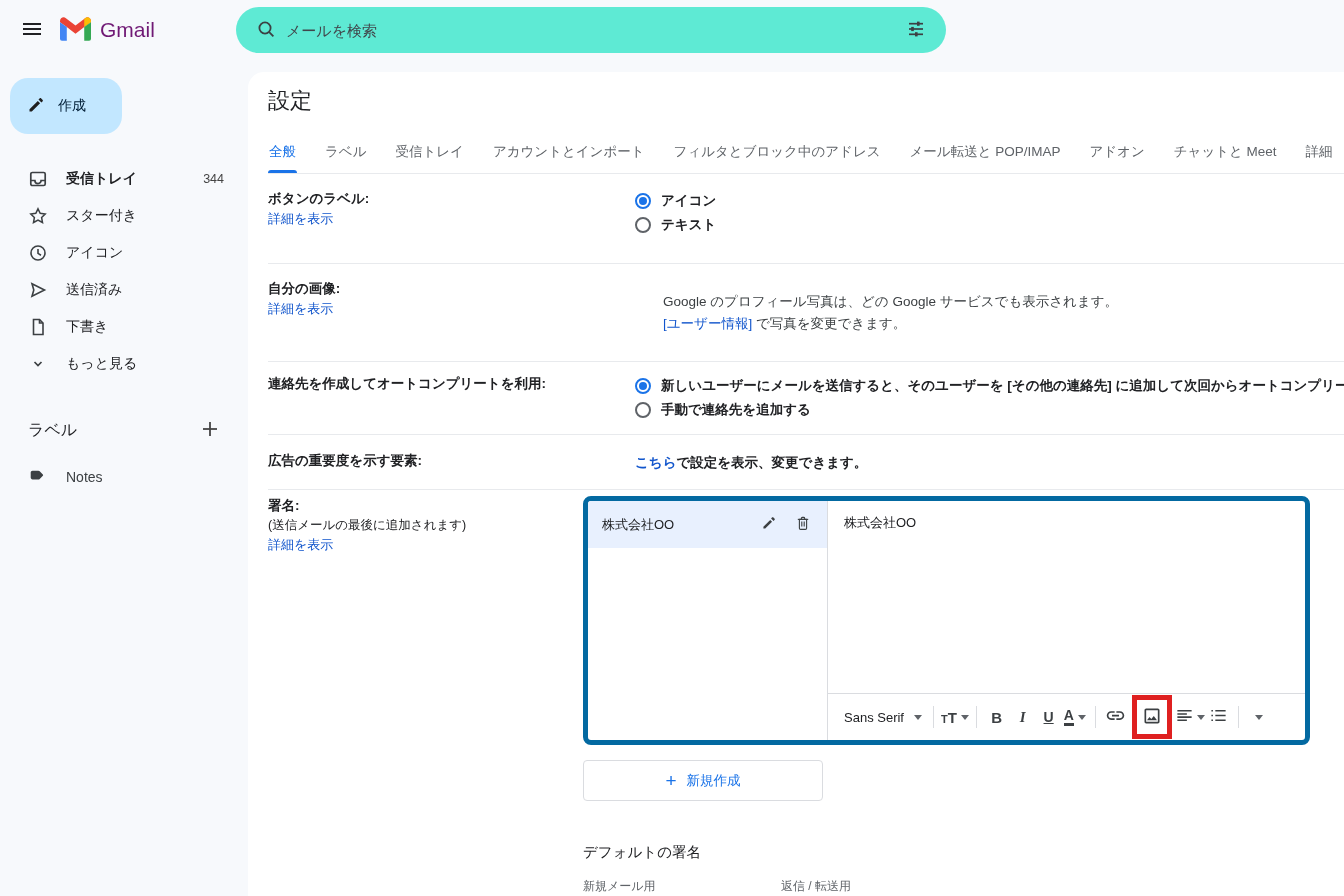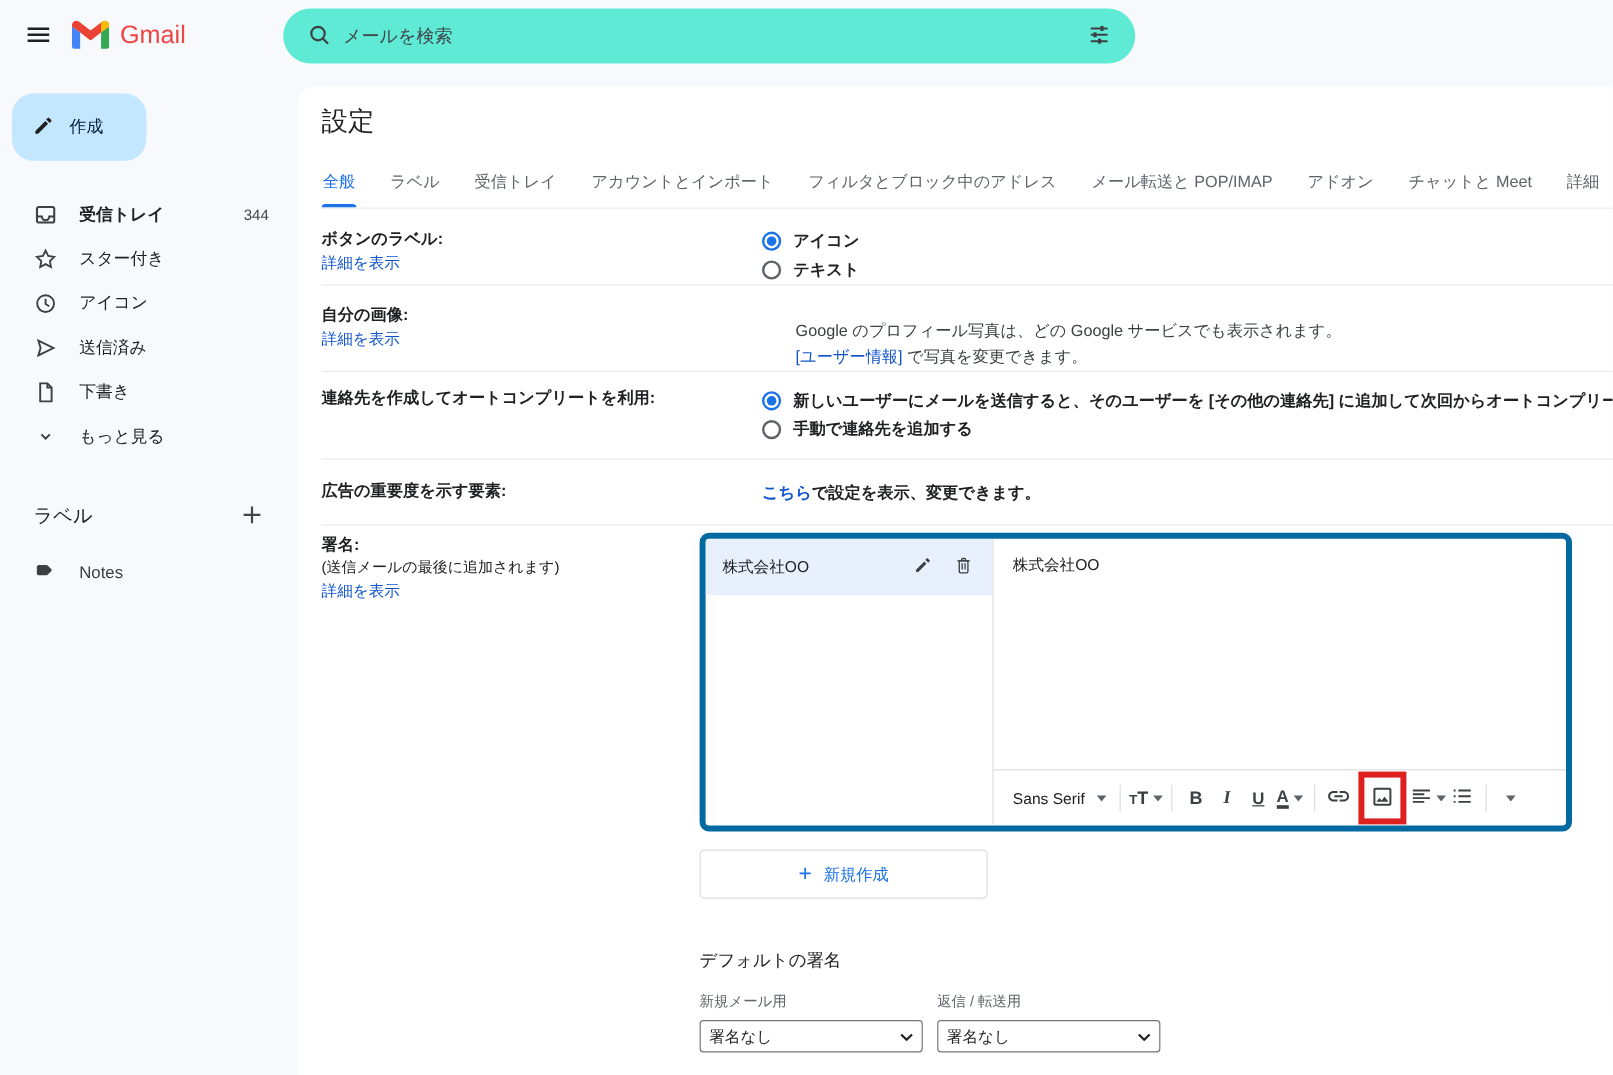--- a/index.html
+++ b/index.html
@@ -8,21 +8,21 @@
     font-family: "Liberation Sans", "DejaVu Sans", sans-serif;
     background:#f7f9fc; color:#202124; position:relative; font-size:13.5px;
   }
   a { text-decoration:none; cursor:pointer; }
 
   
   .topbar { height:60px; display:flex; align-items:center; position:relative; }
   .burger { width:44px; height:44px; margin-left:10px; border:none; background:transparent;
             display:flex; align-items:center; justify-content:center; cursor:pointer; }
   .logo { display:flex; align-items:center; gap:9px; margin-left:6px; }
-  .logo-text { font-size:21px; color:#ef4444; }
+  .logo-text { font-size:21px; color:#701a75; }
   .searchbar { position:absolute; left:236px; top:7px; width:710px; height:46px;
     background:#5eead4; border-radius:24px; display:flex; align-items:center; padding:0 10px; }
   .search-btn, .tune-btn { width:40px; height:40px; border:none; background:transparent;
     display:flex; align-items:center; justify-content:center; cursor:pointer; border-radius:50%; }
   .searchbar input { flex:1; border:none; background:transparent; outline:none;
     font-size:15px; color:#202124; font-family:inherit; }
   .searchbar input::placeholder { color:#41464b; opacity:1; }
 
   
   .sidebar { position:absolute; left:0; top:60px; width:248px; bottom:0; padding-top:18px; }
@@ -49,21 +49,21 @@
   .page-title { font-size:22px; font-weight:400; color:#202124; padding-top:14px; }
   .tabs { display:flex; gap:27px; margin-top:16px; border-bottom:1px solid #e8eaed;
     white-space:nowrap; overflow:hidden; }
   .tab { flex:0 0 auto; padding:11px 1px 12px; font-size:13.5px; color:#5f6368;
     position:relative; cursor:pointer; }
   .tab.active { color:#1a73e8; font-weight:500; }
   .tab.active::after { content:""; position:absolute; left:0; right:0; bottom:0;
     height:3px; background:#1a73e8; border-radius:3px 3px 0 0; }
 
   
-  .srow { display:flex; border-bottom:1px solid #e8eaed; padding:15px 0 0; }
+  .srow { display:flex; border-bottom:1px solid #e8eaed; padding:15px 0 26px; }
   .srow.last { border-bottom:none; }
   .label-col { flex:0 0 367px; width:367px; padding-right:20px; }
   .label-col.narrow { flex:0 0 315px; width:315px; }
   .row-label { font-weight:700; font-size:13.5px; line-height:20px; color:#202124; }
   .row-sub { font-size:12.5px; line-height:19px; color:#202124; }
   .link { color:#1155cc; font-size:13px; line-height:20px; display:inline-block; }
   .value-col { flex:1; min-width:0; }
   .radio-row { display:flex; align-items:center; gap:10px; height:24px; cursor:pointer; }
   .radio { width:16px; height:16px; border-radius:50%; border:2px solid #5f6368;
     position:relative; flex:0 0 16px; }

